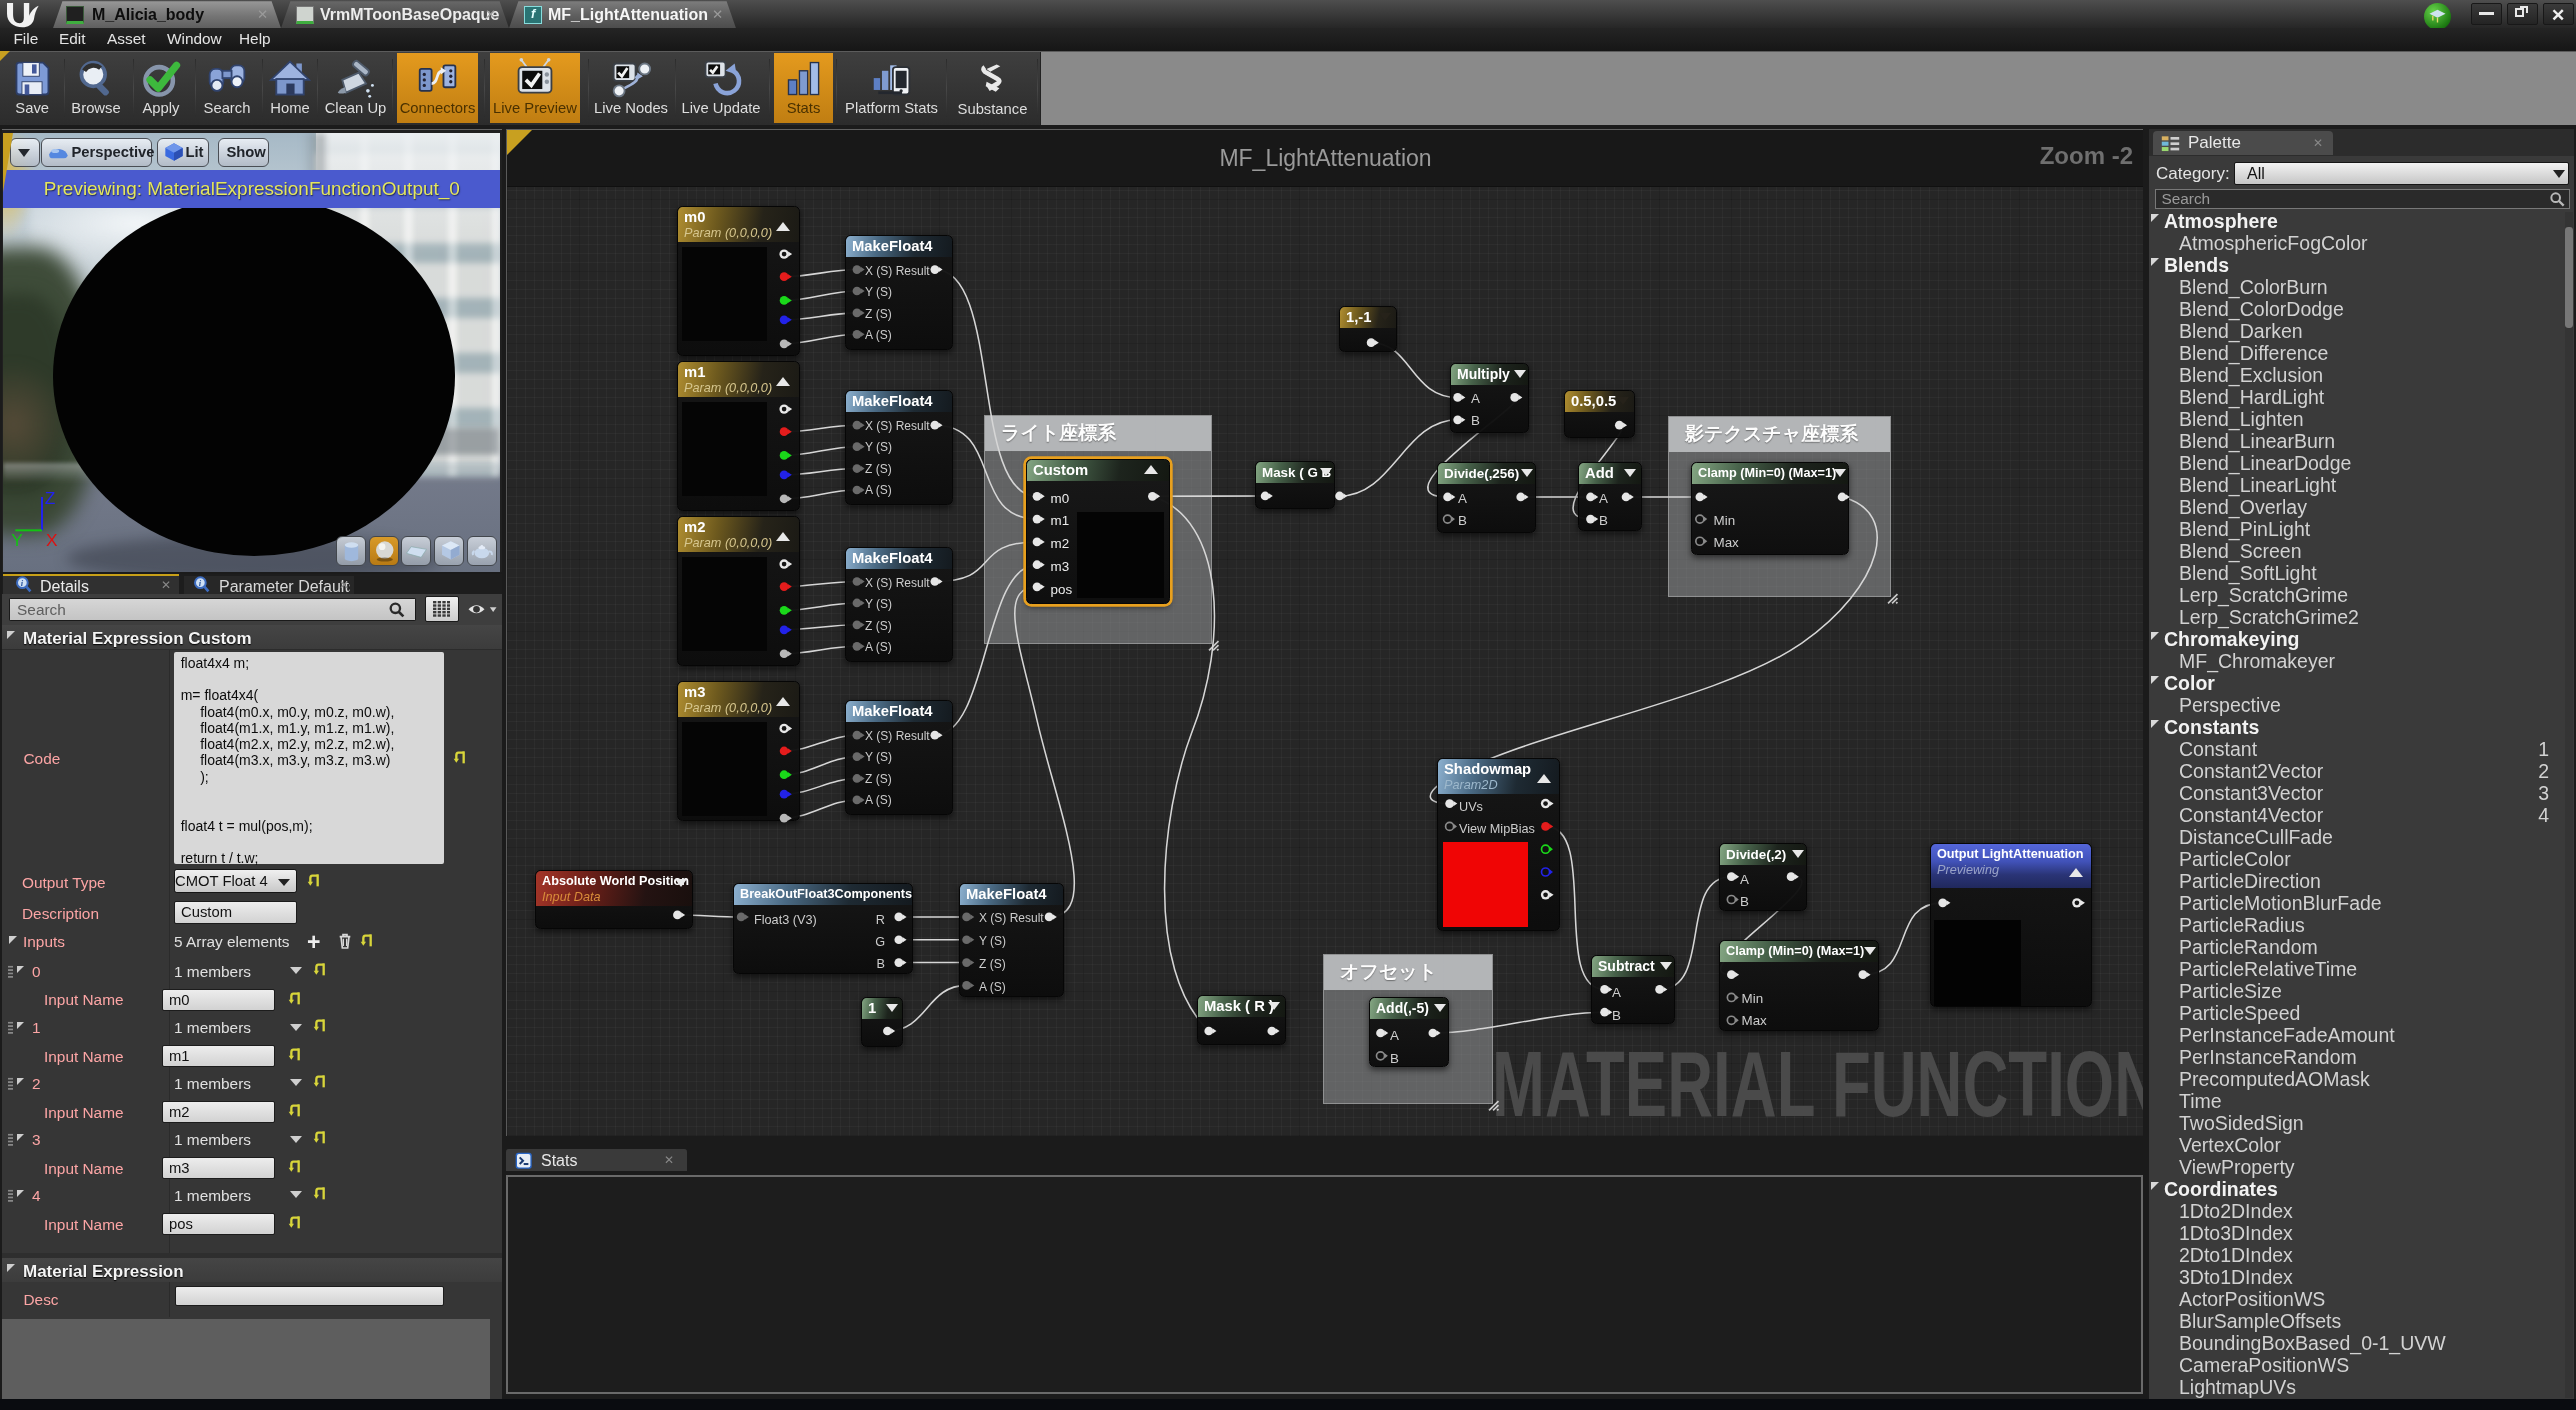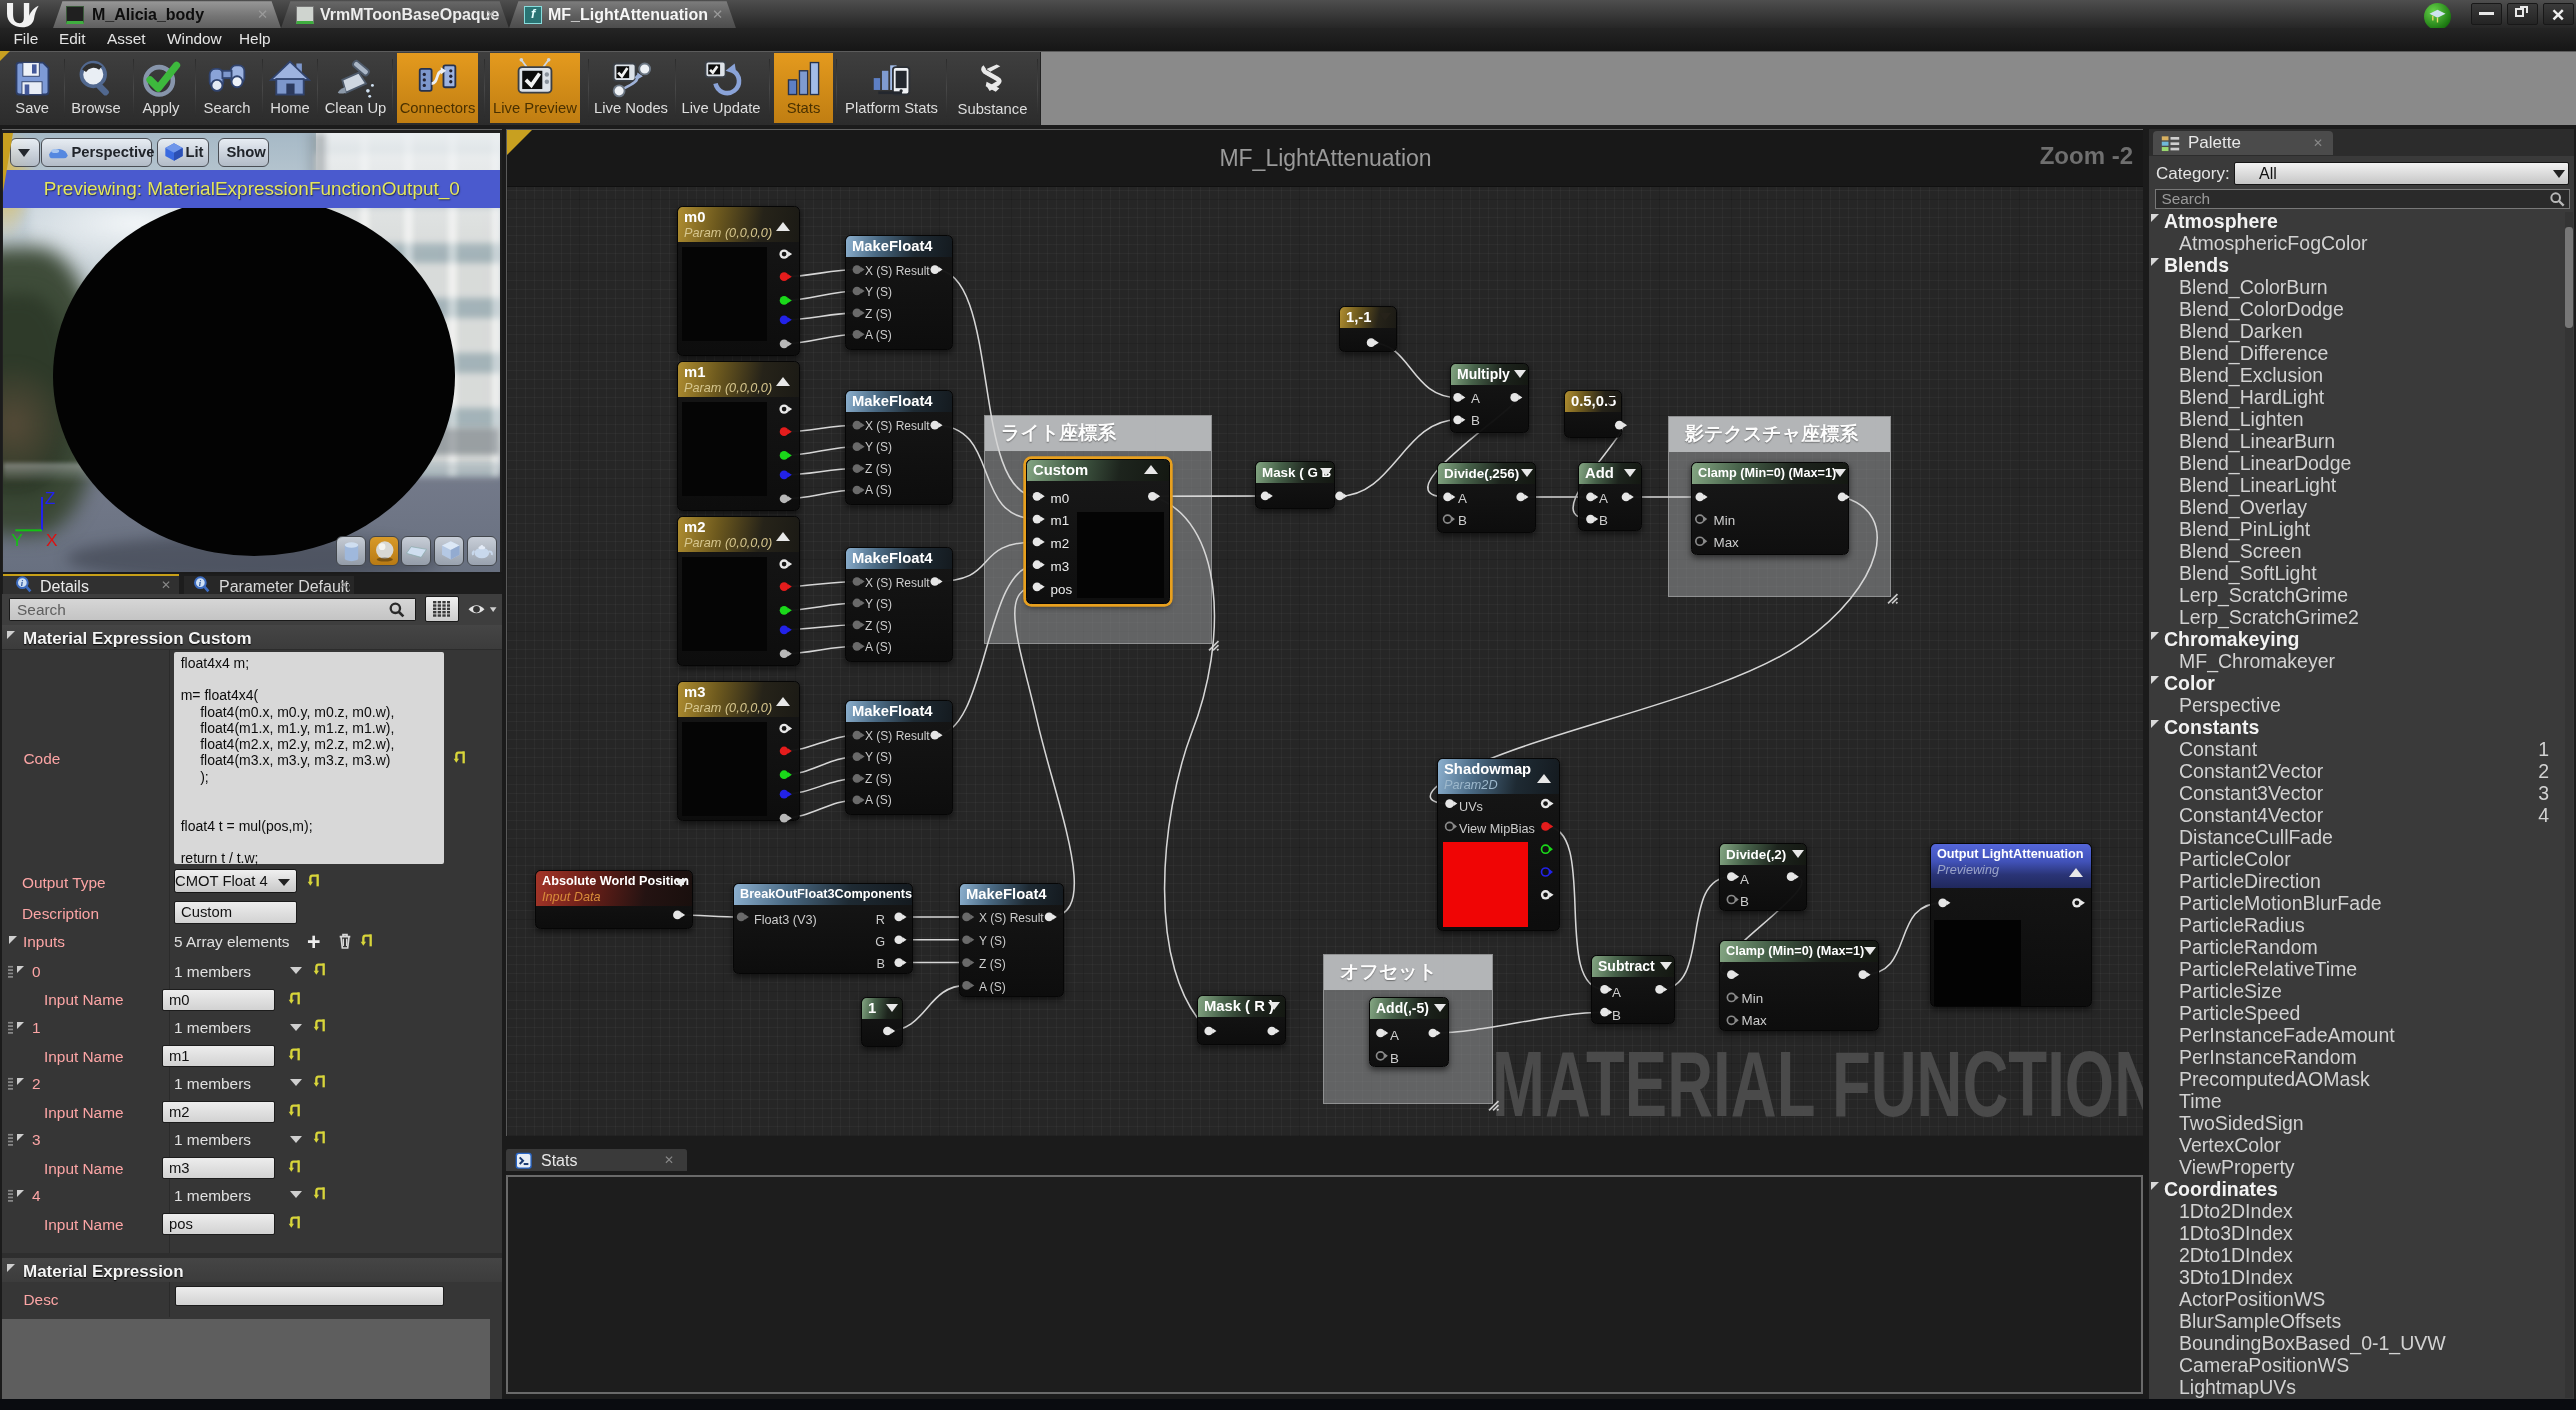--- a/index.html
+++ b/index.html
@@ -614,21 +614,21 @@
 <div class="node" style="left:832px;top:176px;width:58px;height:46px;">
 <div class="nt g-gold" style="height:21px;font-size:14.8px">1,-1</div>
 <div class="tri-dn tri-dk" style="right:5.4px;top:6px"></div>
 </div>
 <div class="node" style="left:943px;top:233px;width:79px;height:70px;">
 <div class="nt g-green" style="height:21px;font-size:14px">Multiply</div>
 <div class="plab" style="left:20px;top:28px">A</div>
         <div class="plab" style="left:20px;top:50px">B</div>
         <div class="tri-dn" style="right:2px;top:6px"></div>
 </div>
-<div class="node" style="left:1057px;top:260px;width:58px;height:48px;">
+<div class="node" style="left:1057px;top:260px;width:71px;height:48px;">
 <div class="nt g-gold" style="height:21px;font-size:14.8px">0.5,0.5</div>
 <div class="tri-dn tri-dk" style="right:5.4px;top:6px"></div>
 </div>
 <div class="node" style="left:930px;top:332px;width:99px;height:71px;">
 <div class="nt g-green" style="height:21px;font-size:13.4px">Divide(,256)</div>
 <div class="plab" style="left:20px;top:29px">A</div>
         <div class="plab" style="left:20px;top:51px">B</div>
         <div class="tri-dn" style="right:2px;top:6px"></div>
 </div>
 <div class="node" style="left:1071px;top:332px;width:64px;height:69px;">
@@ -922,21 +922,21 @@
       <rect x="1" y="2" width="10" height="6" fill="#d8b060"></rect>
       <rect x="1" y="10" width="10" height="6" fill="#70b8d8"></rect>
       <rect x="1" y="18" width="10" height="6" fill="#9ad870"></rect>
       <rect x="14" y="3" width="13" height="4" fill="#cfcfcf"></rect>
       <rect x="14" y="11" width="13" height="4" fill="#cfcfcf"></rect>
       <rect x="14" y="19" width="13" height="4" fill="#cfcfcf"></rect>
     </svg>
 <div class="abs" style="left:2188px;top:133px;font-size:17px;color:#e8e8e8">Palette</div>
 <div class="abs" style="left:2313px;top:136px;font-size:12px;color:#888">✕</div>
 <div class="abs" style="left:2156px;top:164px;font-size:17px;color:#e4e4e4">Category:</div>
-<div class="abs" style="left:2234px;top:162px;width:335px;height:23px;background:linear-gradient(180deg,#f2f2f2,#c6c6c6);border:0.7px solid #161616;border-radius:2px;color:#111;font-size:16px;line-height:21.5px;padding-left:24px">All</div>
+<div class="abs" style="left:2234px;top:162px;width:335px;height:23px;background:linear-gradient(180deg,#f2f2f2,#c6c6c6);border:0.7px solid #161616;border-radius:2px;color:#111;font-size:16px;line-height:21.5px;padding-left:12px">All</div>
 <div class="abs" style="left:2553px;top:170px;width:0;height:0;border-left:6.7px solid transparent;border-right:6.7px solid transparent;border-top:8px solid #222"></div>
 <div class="abs" style="left:2155px;top:189px;width:415px;height:20px;background:#2a2a2a;border:0.7px solid #787878;color:#9a9a9a;font-size:15.4px;line-height:18px;padding-left:5.4px">Search</div>
 <svg class="abs" style="left:2549px;top:191px" width="16" height="16" viewBox="0 0 24 24">
       <circle cx="10" cy="10" r="6.5" fill="none" stroke="#b8b8b8" stroke-width="3"></circle>
       <path d="M15 15 L22 22" stroke="#b8b8b8" stroke-width="3.5"></path>
     </svg>
 <div class="abs" style="left:2151px;top:214px;width:0;height:0;border-top:8px solid #d8d8d8;border-right:8px solid transparent"></div>
 <div class="palrow palhdr" style="left:2164px;top:210px;position:absolute;width:402px">Atmosphere</div>
 <div class="palrow" style="left:2179px;top:232px;position:absolute;width:376px">AtmosphericFogColor</div>
 <div class="abs" style="left:2151px;top:258px;width:0;height:0;border-top:8px solid #d8d8d8;border-right:8px solid transparent"></div>

